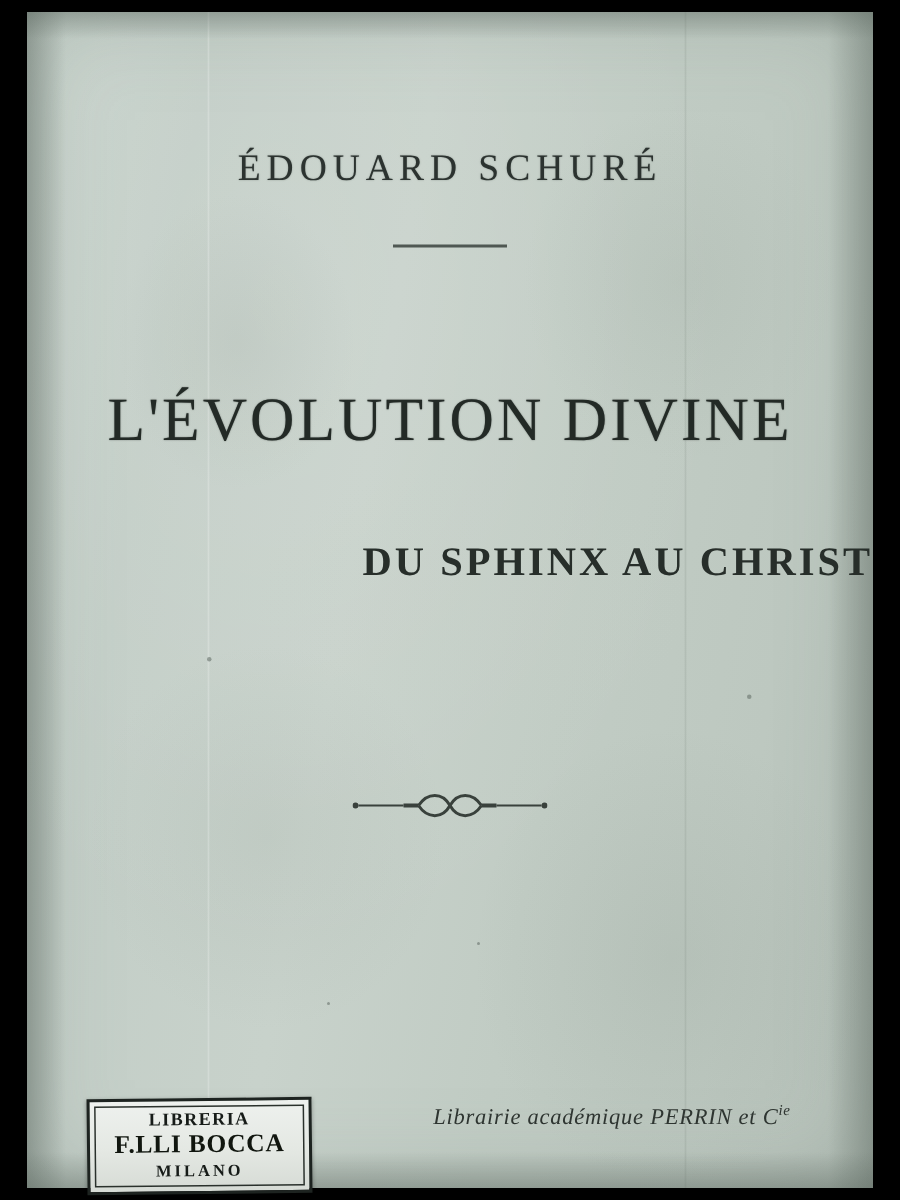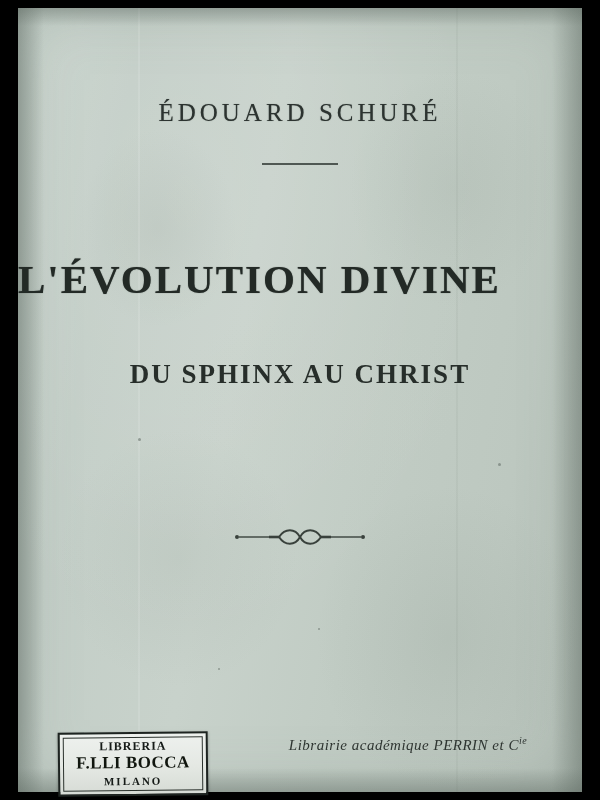--- a/index.html
+++ b/index.html
@@ -105,34 +105,35 @@
     height: 2px;
     background: #3a423d;
     opacity: 0.85;
   }
 
   .title-main {
     position: absolute;
     top: 228px;
     left: 0;
     width: 100%;
-    font-family: "Liberation Serif", serif;
-    font-weight: bold;
+    text-align: center;
+    font-family: "Liberation Serif", serif;
+    font-weight: normal;
     font-size: 41px;
     letter-spacing: 2px;
     color: #232a26;
     text-shadow: 0 0 1px rgba(35,42,38,0.6);
   }
 
   .title-sub {
     position: absolute;
     top: 332px;
     left: 0;
     width: 100%;
-    text-align: center;
+    text-align: right;
     font-family: "Liberation Serif", serif;
     font-weight: bold;
     font-size: 27px;
     letter-spacing: 2px;
     color: #272e2a;
   }
 
   .ornament {
     position: absolute;
     top: 498px;

